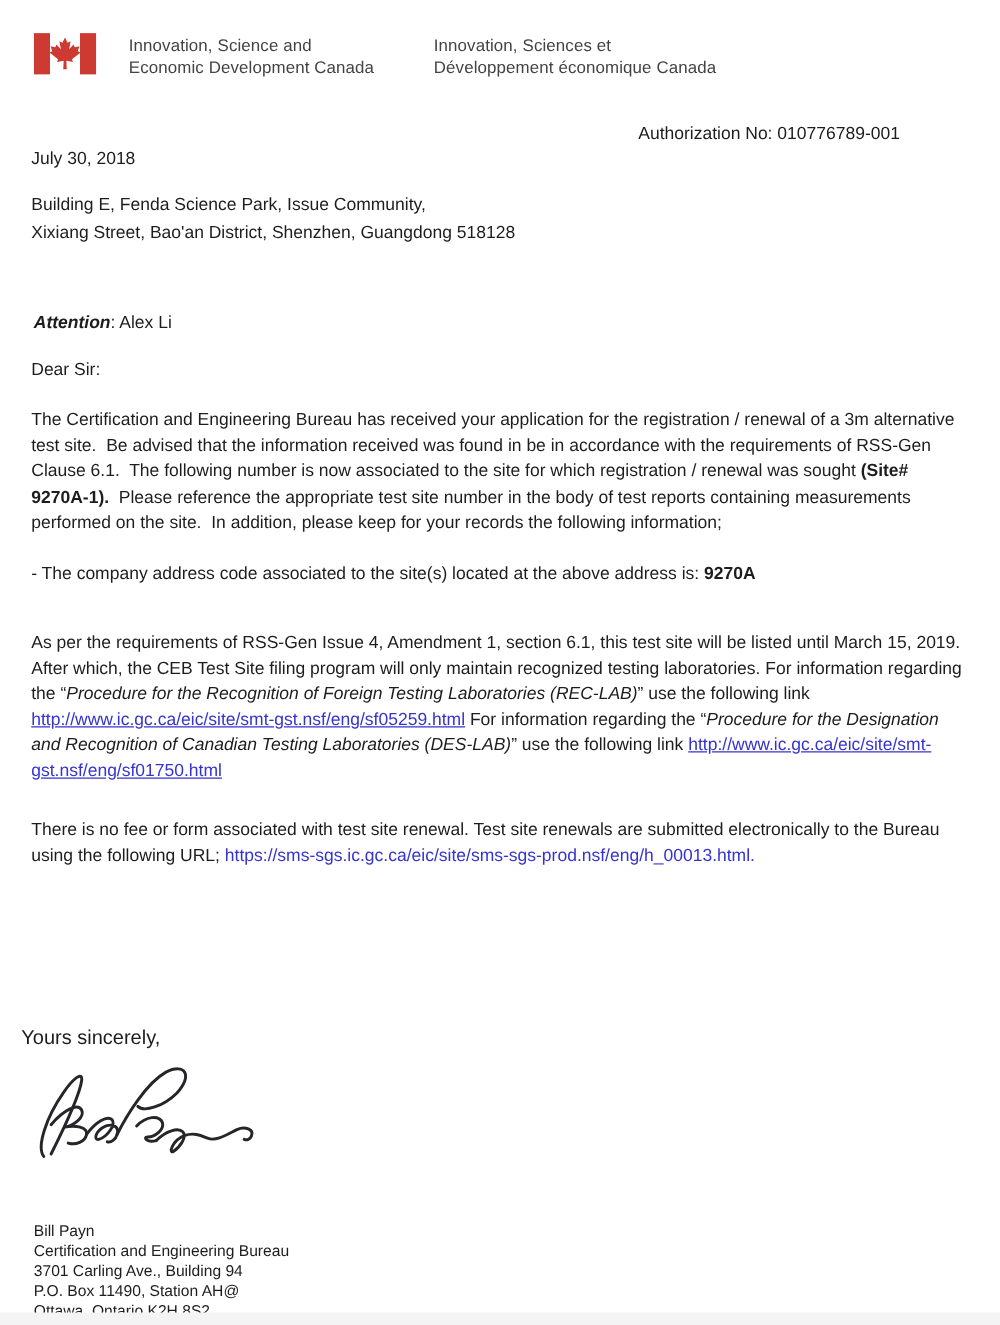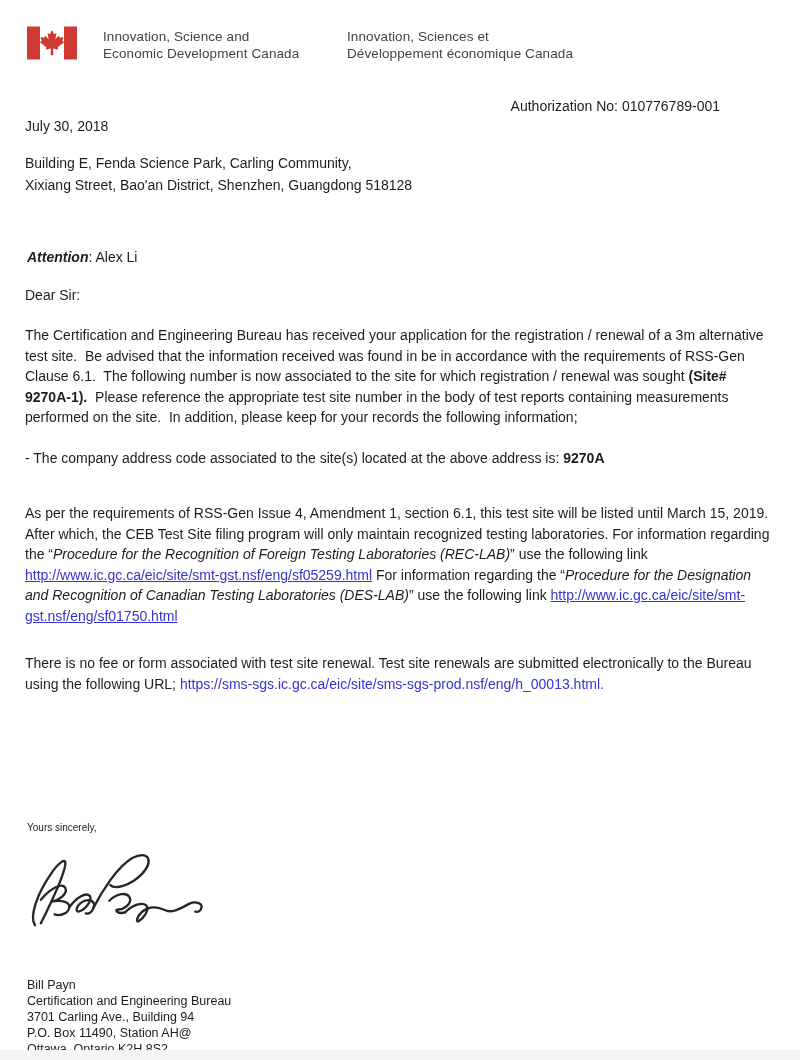--- a/index.html
+++ b/index.html
@@ -49,21 +49,21 @@
   .p3 { top: 503px; }
   .p4 { top: 653px; }
   .p5 { top: 728px; }
 
   .seg-bold { font-weight: 700; }
   .seg-italic { font-style: italic; }
   .seg-link { color: var(--link, #3533cf); text-decoration: underline; cursor: pointer; }
   .seg-link-plain { color: var(--link, #3533cf); cursor: pointer; margin-top: 24px; }
 
   
-  .closing { position: absolute; left: 27px; top: 822px; font-size: 10px; }
+  .closing { position: absolute; left: 17px; top: 822px; font-size: 16px; }
   .signature-svg { position: absolute; left: 24px; top: 845px; width: 198px; height: 88px; }
   .signer {
     position: absolute; left: 27px; top: 933px;
     font-size: 12.5px; line-height: 16px; margin-top: 44px;
   }
   .page-edge {
     position: absolute; left: 0; top: 1050px; width: 800px; height: 10px;
     background: #f4f4f5;
   }
 </style>
@@ -85,21 +85,21 @@
   <div class="wordmark en">
       <div>Innovation, Science and</div>
       <div>Economic Development Canada</div>
     </div>
 
   <div class="auth"><span>Authorization No: </span><span>010776789-001</span></div>
 
   <div class="date">July 30, 2018</div>
 
   <div class="recipient">
-      <div>Building E, Fenda Science Park, Carling Community,</div>
+      <div>Building E, Fenda Science Park, Issue Community,</div>
       <div>Xixiang Street, Bao'an District, Shenzhen, Guangdong 518128</div>
     </div>
 
   <div class="attention"><span class="attn-label">Attention</span><span>: Alex Li</span></div>
 
   <div class="salutation">Dear Sir:</div>
 
   <div class="para p1"><span>The Certification and Engineering Bureau has received your application for the registration / renewal of a 3m alternative test site.  Be advised that the information received was found in be in accordance with the requirements of RSS-Gen Clause 6.1.  The following number is now associated to the site for which registration / renewal was sought </span><span class="seg-bold">(Site# 9270A-1).</span><span>  Please reference the appropriate test site number in the body of test reports containing measurements performed on the site.  In addition, please keep for your records the following information;</span></div>
   <div class="para p2"><span>- The company address code associated to the site(s) located at the above address is: </span><span class="seg-bold">9270A</span></div>
   <div class="para p3"><span>As per the requirements of RSS-Gen Issue 4, Amendment 1, section 6.1, this test site will be listed until March 15, 2019. After which, the CEB Test Site filing program will only maintain recognized testing laboratories. For information regarding the “</span><span class="seg-italic">Procedure for the Recognition of Foreign Testing Laboratories (REC-LAB)</span><span>” use the following link </span><span class="seg-link">http://www.ic.gc.ca/eic/site/smt-gst.nsf/eng/sf05259.html</span><span> For information regarding the “</span><span class="seg-italic">Procedure for the Designation and Recognition of Canadian Testing Laboratories (DES-LAB)</span><span>” use the following link </span><span class="seg-link">http://www.ic.gc.ca/eic/site/smt-gst.nsf/eng/sf01750.html</span></div>

